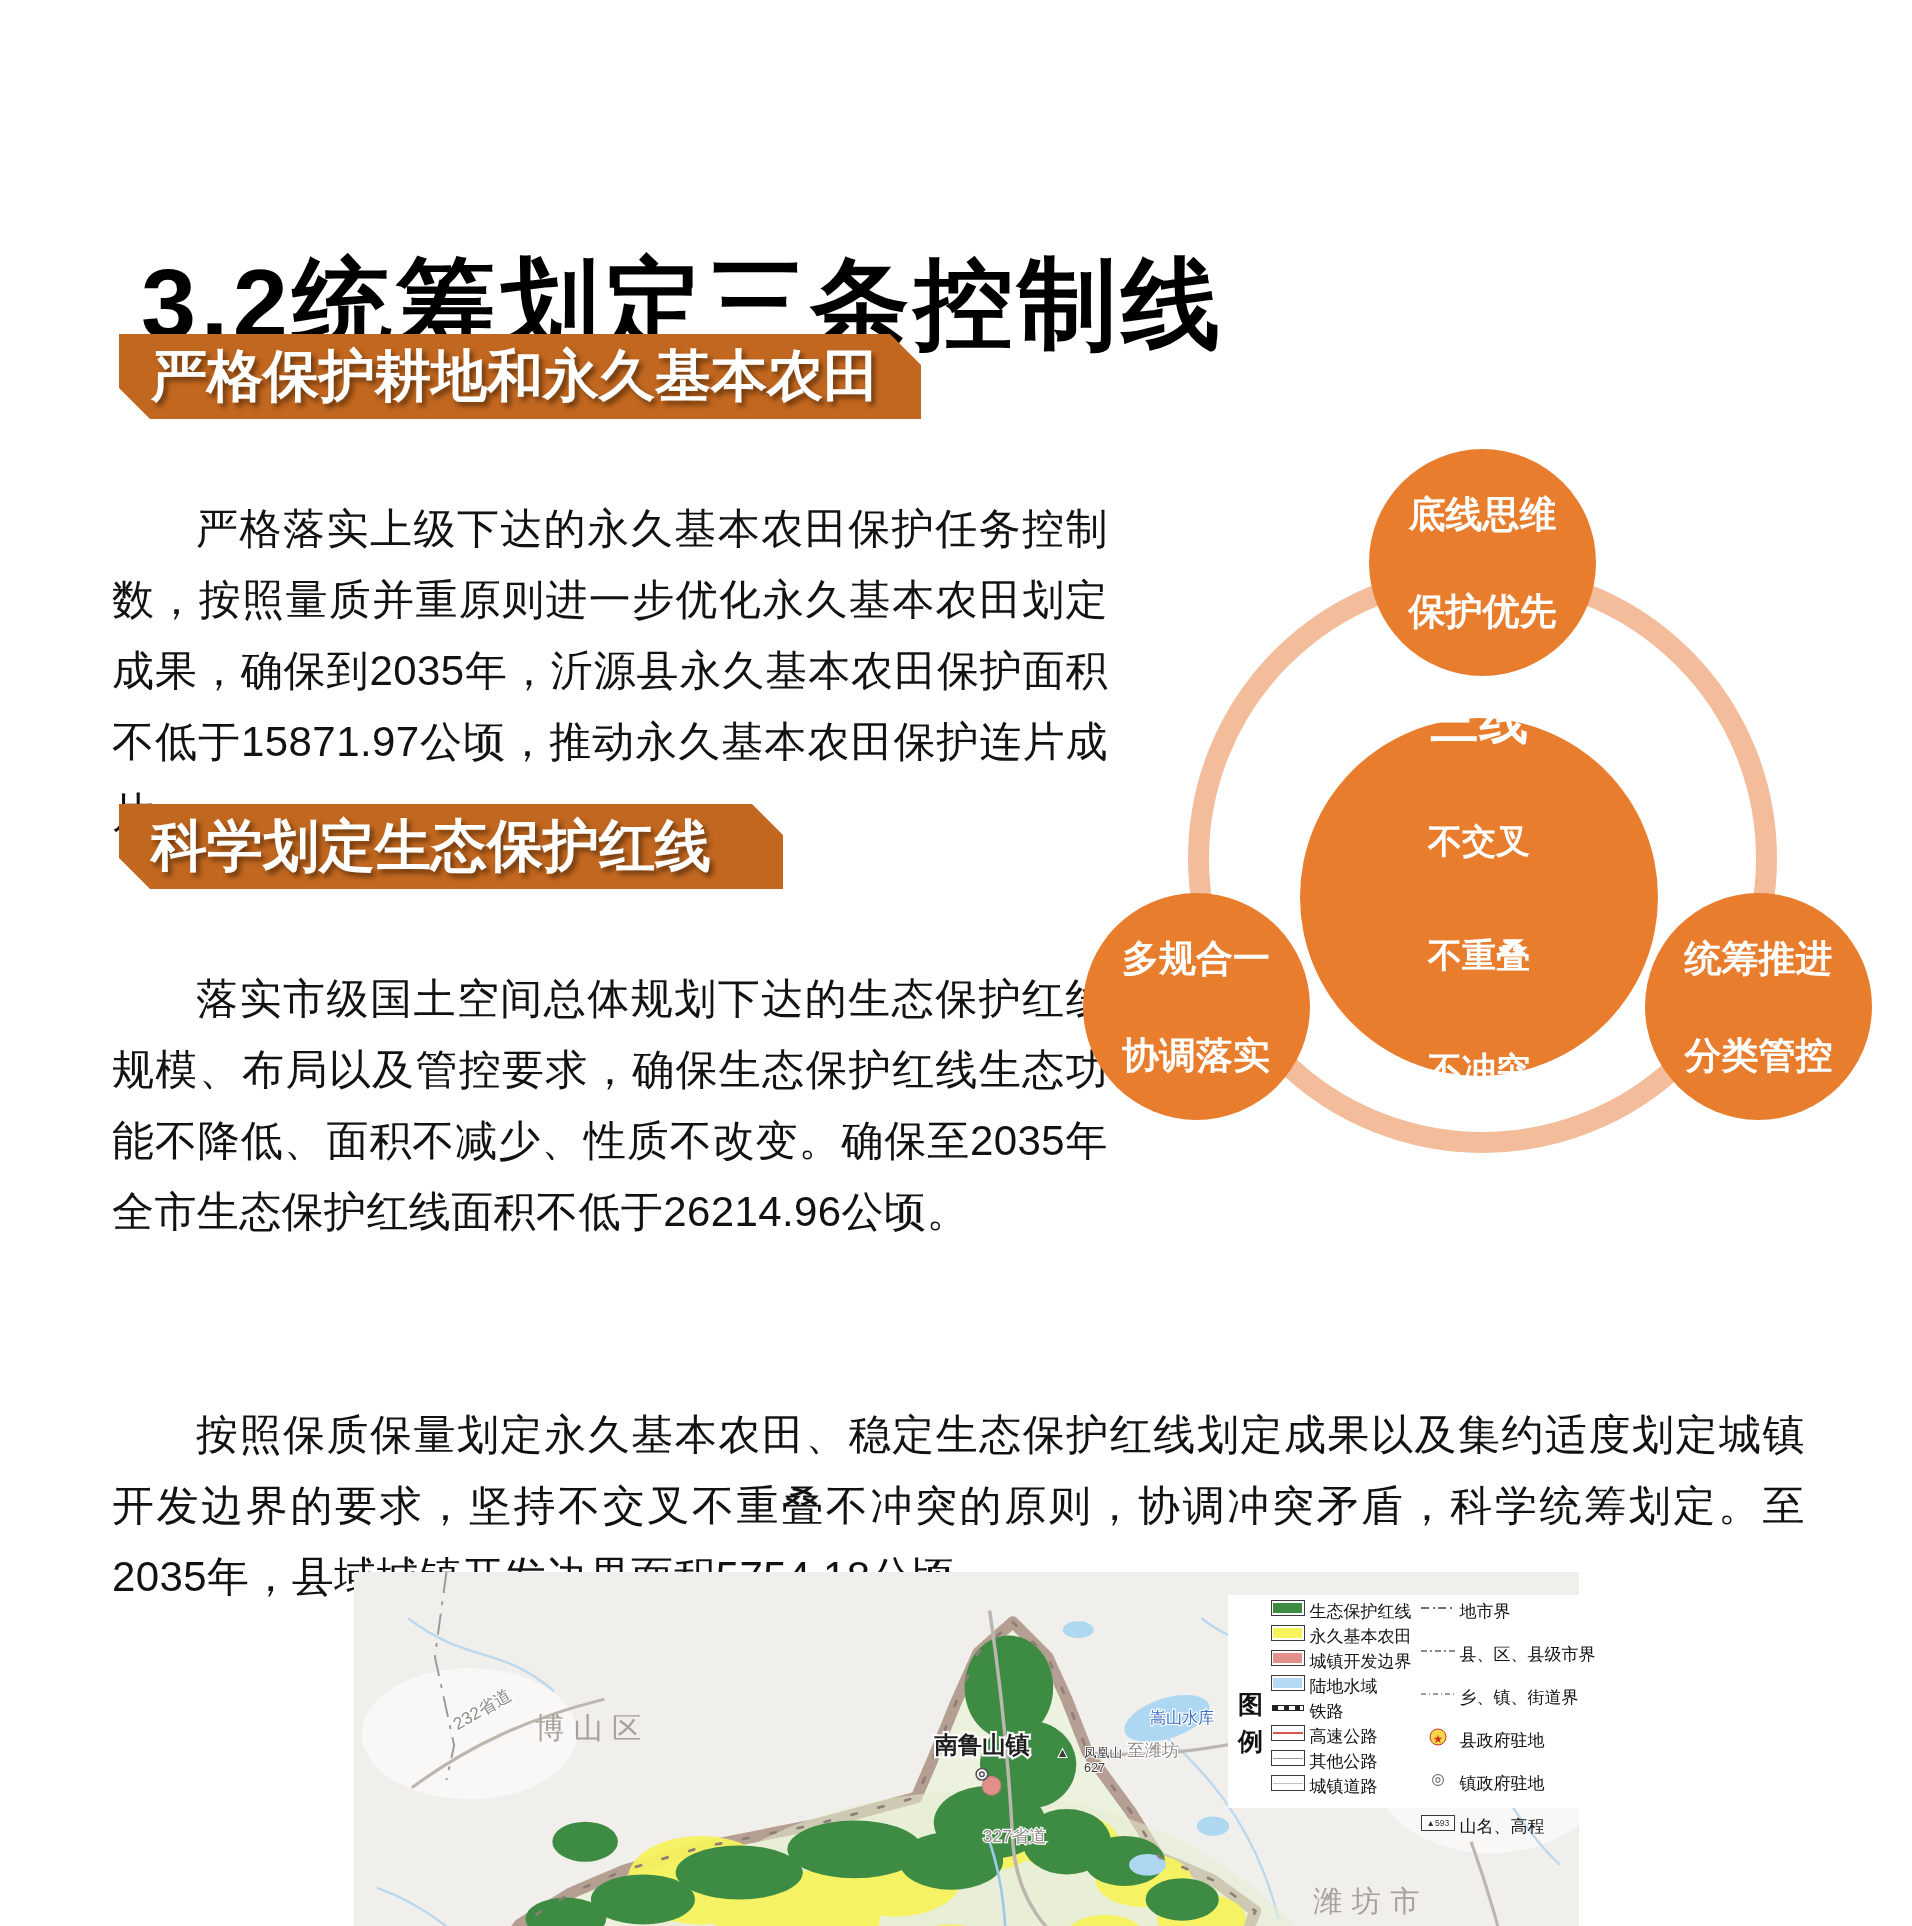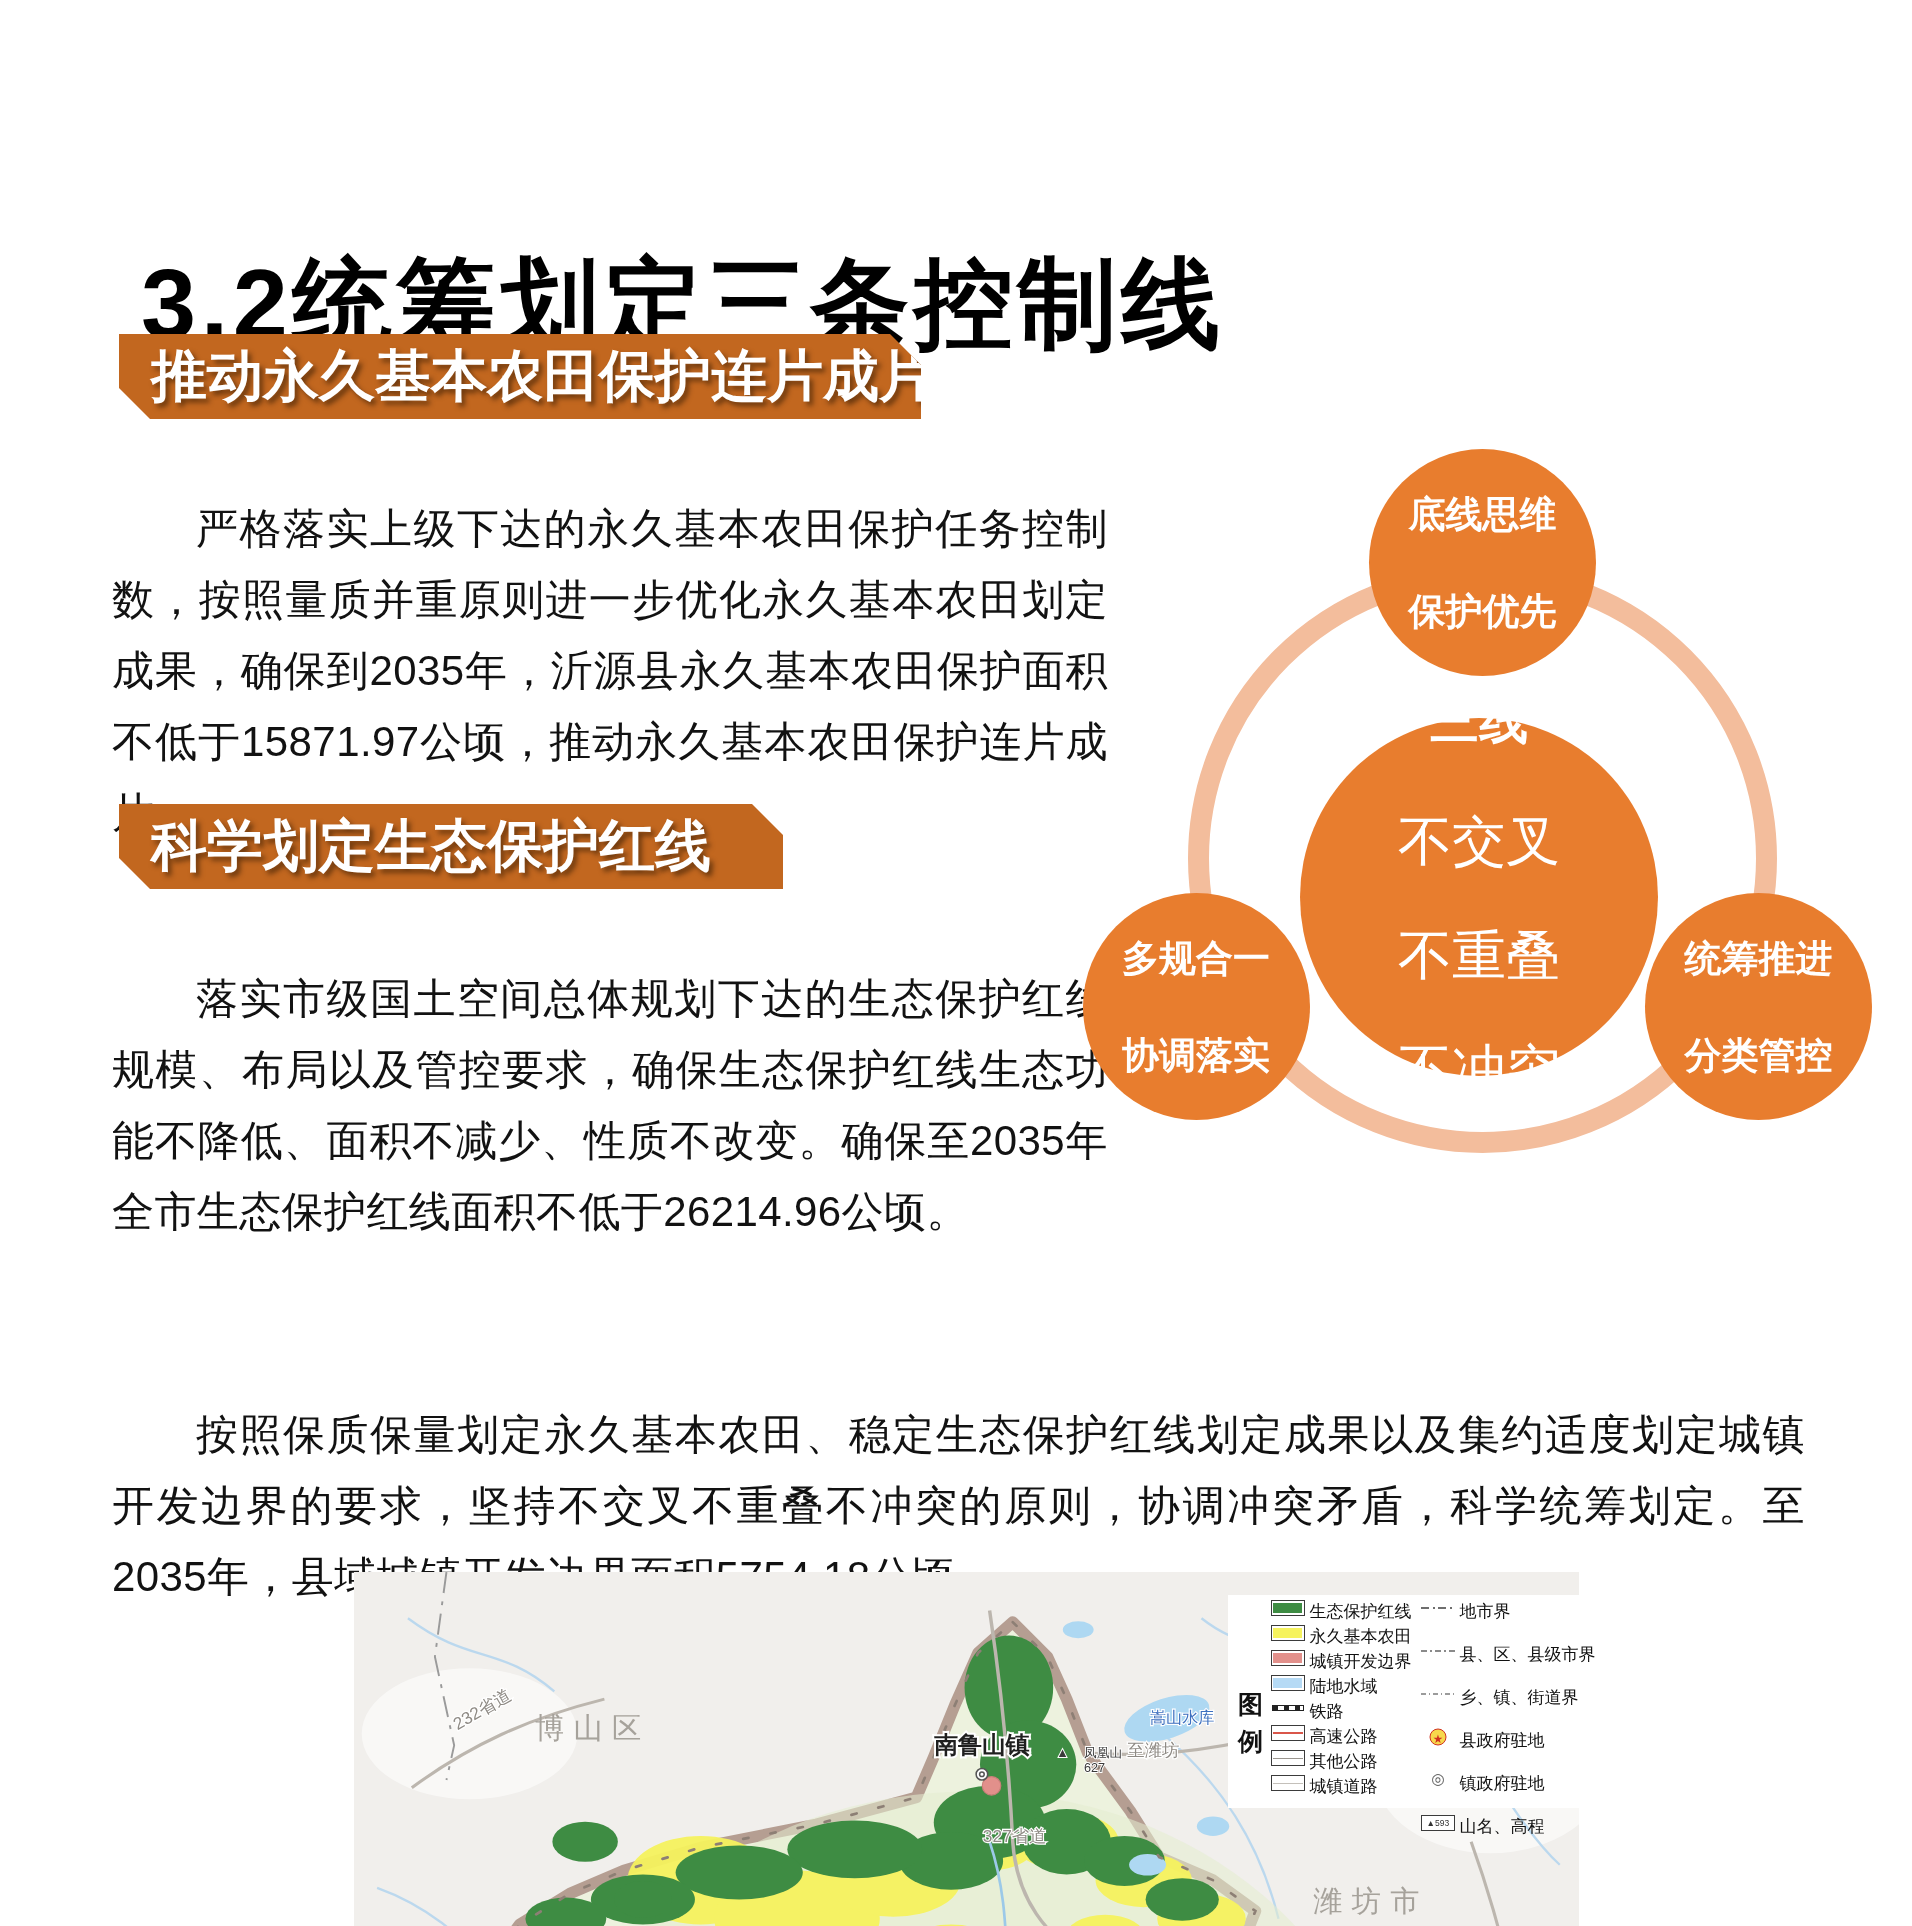--- a/index.html
+++ b/index.html
@@ -33,21 +33,21 @@
         border:21px solid #F3BD9C;border-radius:50%;box-sizing:border-box;}
   .node{position:absolute;border-radius:50%;background:#E87D2E;color:#fff;
         display:flex;flex-direction:column;align-items:center;justify-content:center;
         text-align:center;gap:48px;}
   .node-small{width:227px;height:227px;font-size:37px;line-height:49px;font-weight:600;}
   .node-top{left:298px;top:14.3px;}
   .node-left{left:11.6px;top:458px;}
   .node-right{left:574px;top:458px;}
   .node-center{left:229px;top:283px;width:358px;height:358px;font-weight:500;}
   .node-center .ct{font-size:49px;font-weight:800;line-height:58px;margin-bottom:10.8px;}
-  .node-center .cl{font-size:54px;line-height:66px;}
+  .node-center .cl{font-size:34px;line-height:66px;font-weight:bold;}
 
   
   .map{position:absolute;left:354px;top:1572px;width:1225px;height:1121px;}
   .map svg{position:absolute;inset:0;}
   svg text{font-family:"Liberation Sans","DejaVu Sans",sans-serif;}
   .lbl-city{font-size:76px;fill:#A6A29B;letter-spacing:24px;}
   .lbl-town{font-size:62px;fill:#1f1f1f;font-weight:600;paint-order:stroke;stroke:#fff;stroke-width:10px;}
   .lbl-water{font-size:42px;fill:#3D6FBF;paint-order:stroke;stroke:#fff;stroke-width:6px;}
   .lbl-road{font-size:45px;fill:#8E8A84;paint-order:stroke;stroke:#fff;stroke-width:6px;}
   .lbl-peak{font-size:33px;fill:#3a3a3a;paint-order:stroke;stroke:#fff;stroke-width:5px;}
@@ -89,21 +89,21 @@
   .sw-mtn::after{content:"\25B2 593";left:50%;top:50%;transform:translate(-50%,-50%);font-size:8.5px;color:#333;white-space:nowrap;}
 </style>
 </head>
 <body>
 
 <div class="page">
 
   <h1 class="page-title">3.2统筹划定三条控制线</h1>
 
   <div class="banner banner-1">
-    <span>推动永久基本农田保护连片成片</span>
+    <span>严格保护耕地和永久基本农田</span>
   </div>
   <p class="para para-1">严格落实上级下达的永久基本农田保护任务控制数，按照量质并重原则进一步优化永久基本农田划定成果，确保到2035年，沂源县永久基本农田保护面积不低于15871.97公顷，推动永久基本农田保护连片成片。</p>
 
   <div class="banner banner-2">
     <span>科学划定生态保护红线</span>
   </div>
   <p class="para para-2">落实市级国土空间总体规划下达的生态保护红线规模、布局以及管控要求，确保生态保护红线生态功能不降低、面积不减少、性质不改变。确保至2035年全市生态保护红线面积不低于26214.96公顷。</p>
 
   <p class="para para-3">按照保质保量划定永久基本农田、稳定生态保护红线划定成果以及集约适度划定城镇开发边界的要求，坚持不交叉不重叠不冲突的原则，协调冲突矛盾，科学统筹划定。至2035年，县域城镇开发边界面积5754.18公顷。</p>
 

